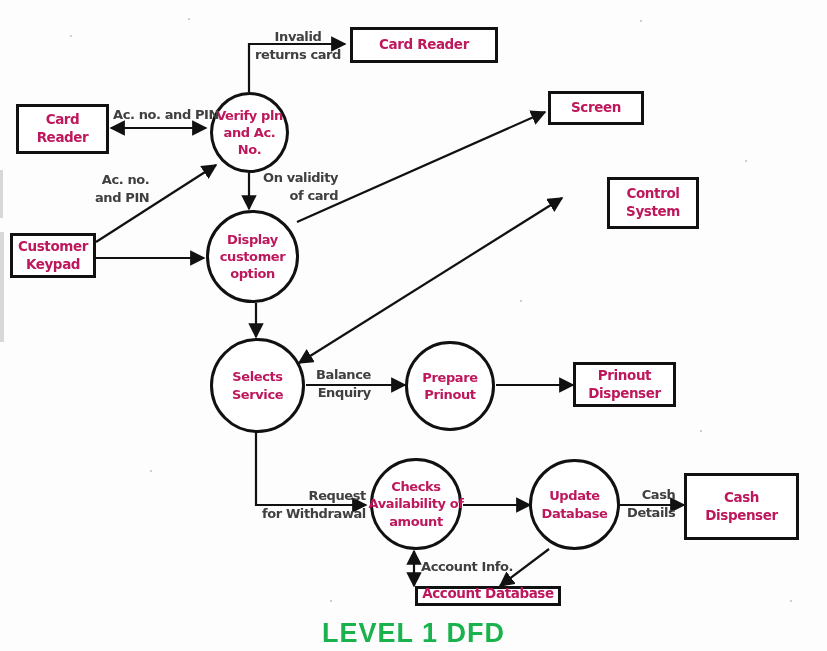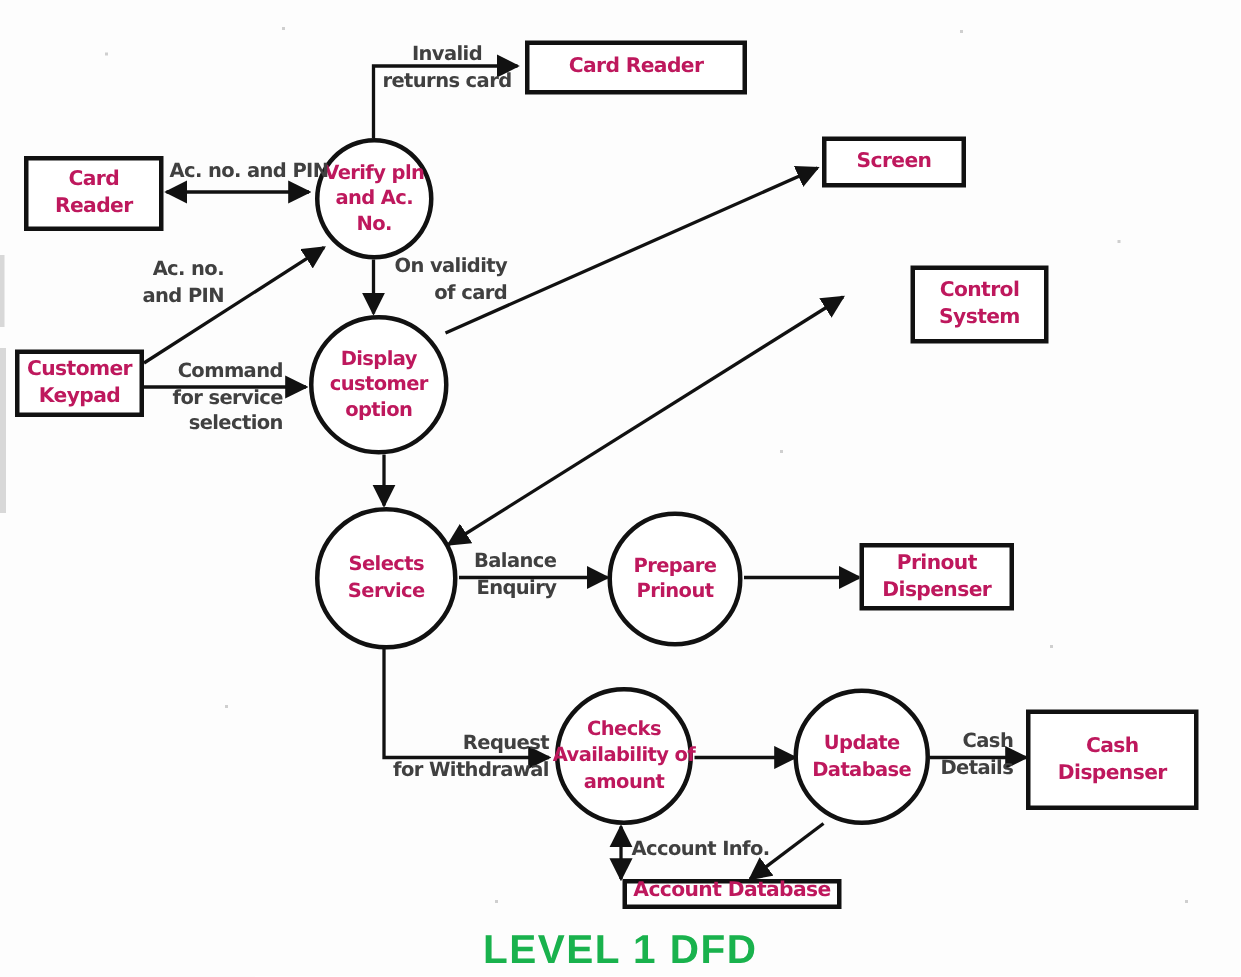--- a/index.html
+++ b/index.html
@@ -242,25 +242,20 @@
   <div class="flow-label lft" style="left:95px;top:171px;">
     <div>Ac. no.</div>
     <div>and PIN</div>
   </div>
 
   <div class="flow-label lft" style="left:263px;top:169px;">
     <div>On validity</div>
     <div>of card</div>
   </div>
 
-  <div class="flow-label lft" style="left:115px;top:239px;">
-    <div>Command</div>
-    <div>for service</div>
-    <div>selection</div>
-  </div>
 
   <div class="flow-label lft" style="left:316px;top:366px;">
     <div>Balance</div>
     <div>Enquiry</div>
   </div>
 
   <div class="flow-label lft" style="left:262px;top:487px;">
     <div>Request</div>
     <div>for Withdrawal</div>
   </div>

